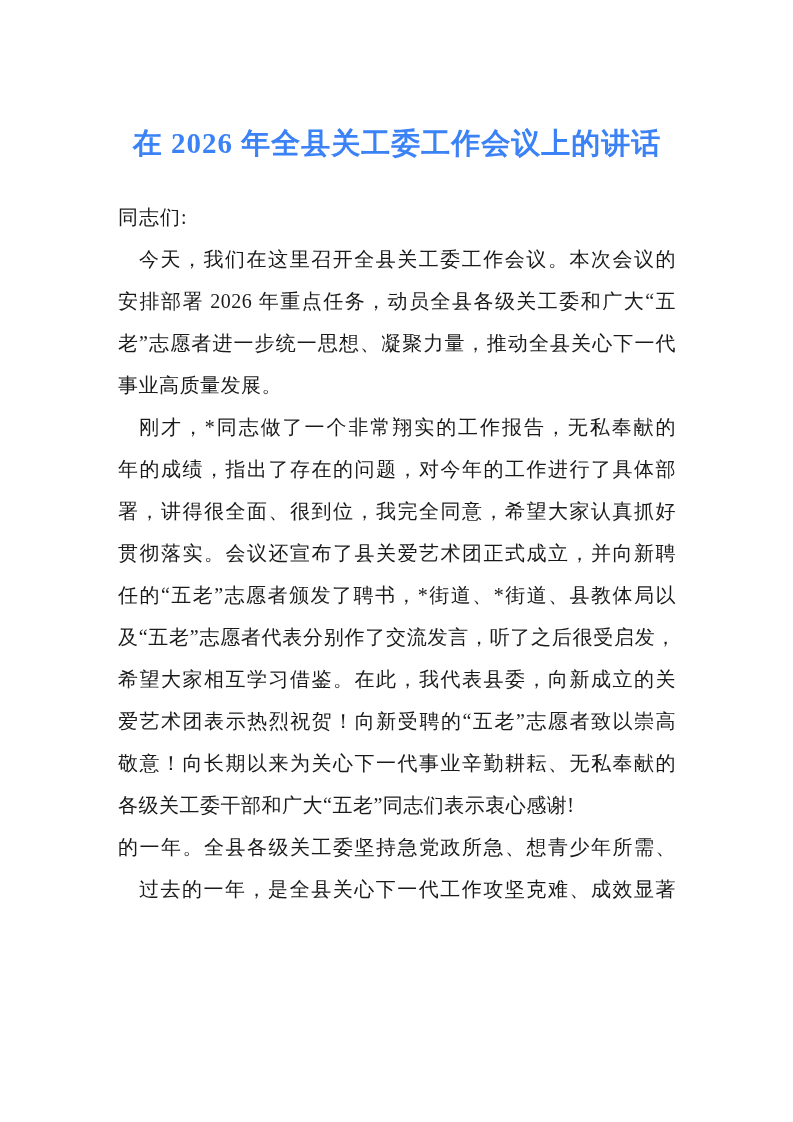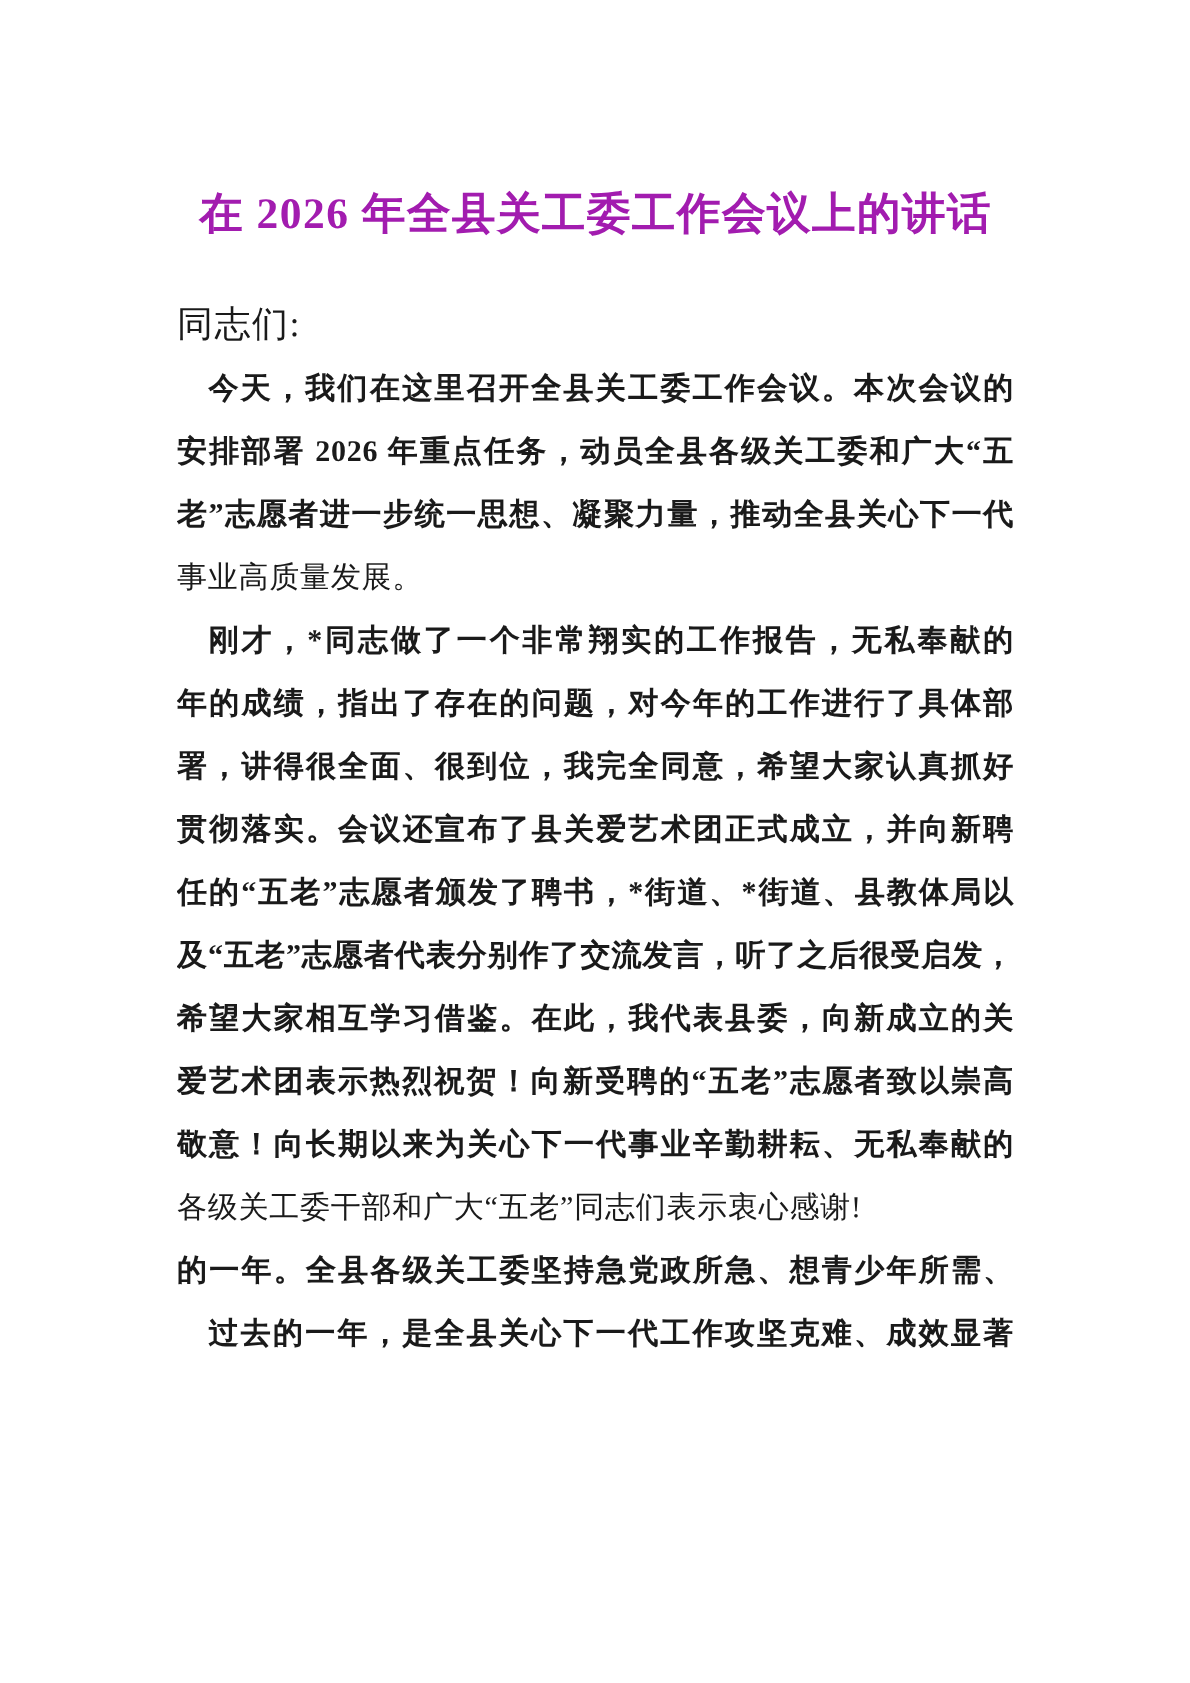--- a/index.html
+++ b/index.html
@@ -19,43 +19,42 @@
     font-family: "Liberation Serif", serif;
     color: #1a1a1a;
   }
   .doc-title {
     margin: 0 0 28px 0;
     font-size: 29px;
     font-weight: bold;
     line-height: 50px;
     text-align: center;
     letter-spacing: 1px;
-    color: #a21caf;
+    color: #3b82f6;
     white-space: nowrap;
   }
   .salutation {
     margin: 0;
-    font-size: 24px;
+    font-size: 20px;
     line-height: 42px;
     letter-spacing: 1px;
     text-align: left;
   }
   .para {
     margin: 0;
   }
   .body-line {
     font-size: 20px;
     line-height: 42px;
     letter-spacing: 0.5px;
     text-align: justify;
     overflow: hidden;
   }
   .body-line.fill {
     text-align-last: justify;
-    font-weight: bold;
   }
   .body-line.last {
     text-align-last: left;
   }
   .body-line.first {
     text-indent: 21px;
   }
 </style>
 </head>
 <body>

